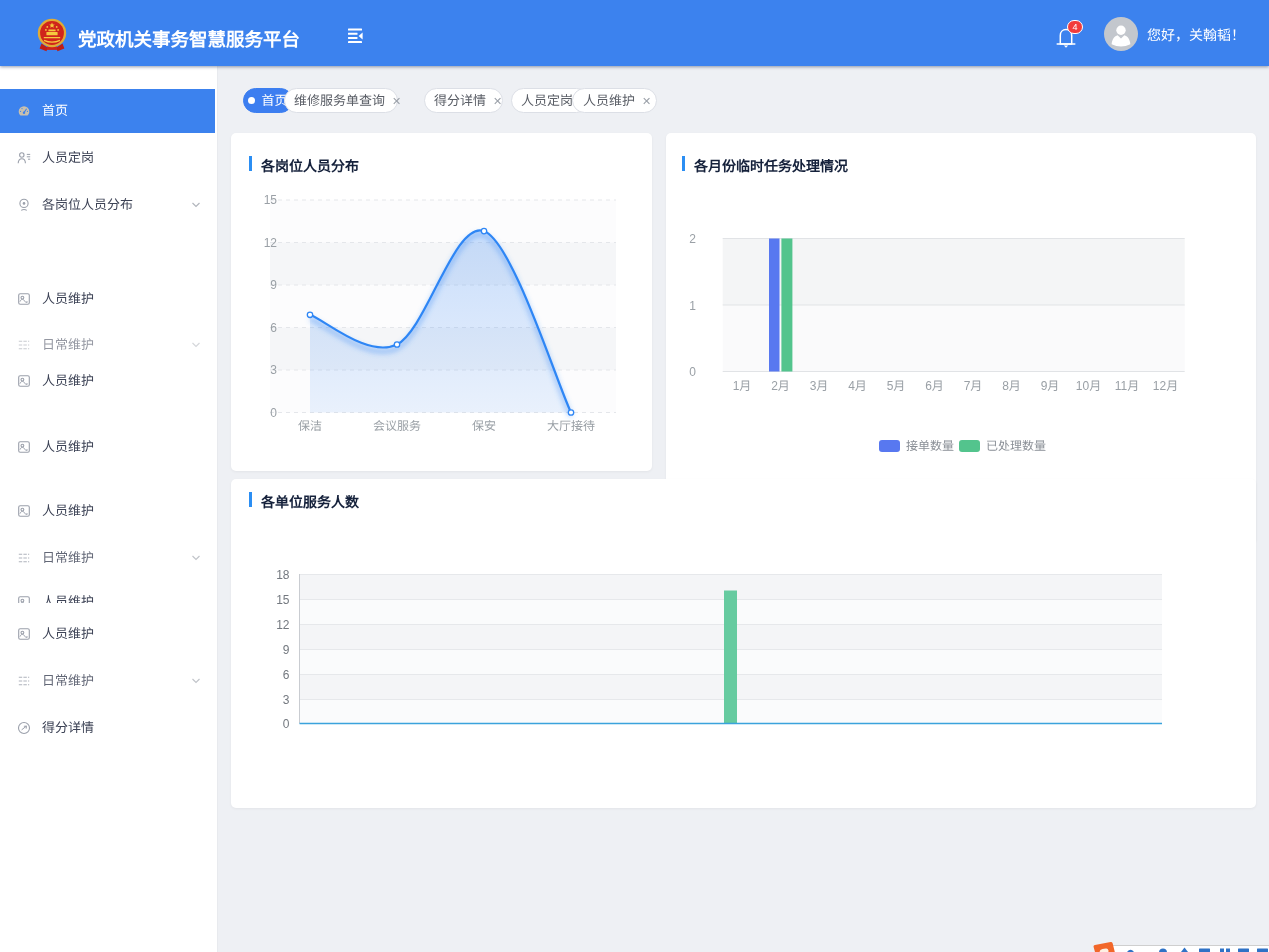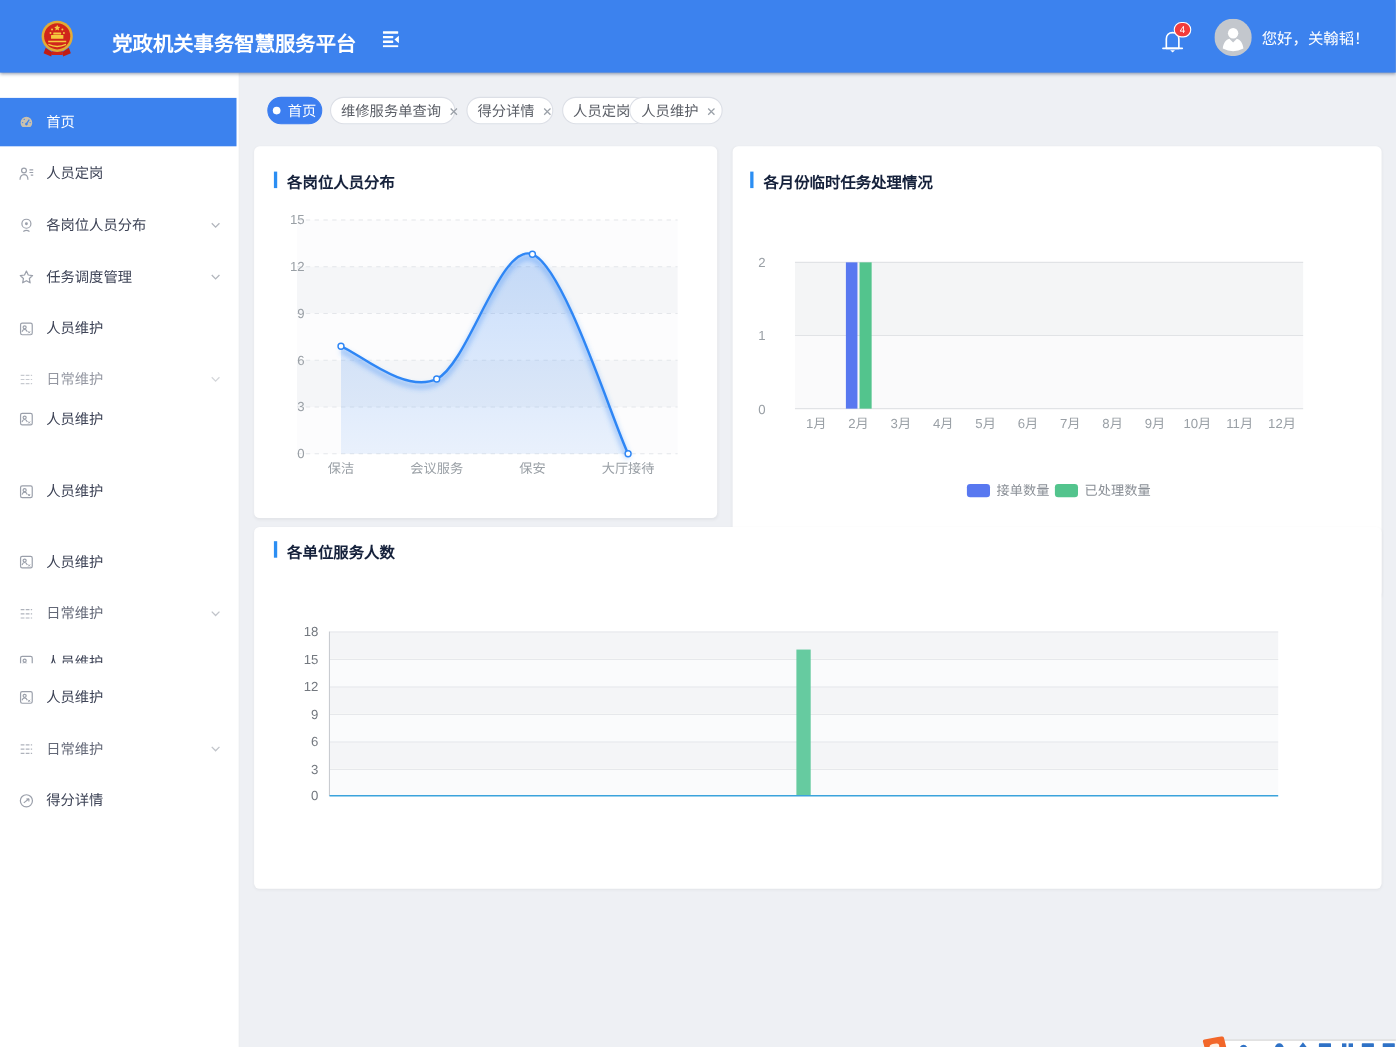--- a/index.html
+++ b/index.html
@@ -2,21 +2,21 @@
 <html lang="zh-CN"><head>
 <meta charset="UTF-8">
 <title>党政机关事务智慧服务平台</title>
 <style>
   * { margin:0; padding:0; box-sizing:border-box; }
   html,body { width:1269px; height:952px; overflow:hidden; }
   body { font-family:"Liberation Sans", sans-serif; background:#eef0f4; position:relative; }
   .abs { position:absolute; }
   
   #header { position:absolute; left:0; top:0; width:1269px; height:66px; background:#3c82ee; box-shadow:0 1px 3px rgba(20,40,80,.45); z-index:10; }
-  #htitle { position:absolute; left:78px; top:25px; font-size:18.5px; font-weight:bold; color:#fff; white-space:nowrap;margin-left:24px; }
+  #htitle { position:absolute; left:78px; top:25px; font-size:18.5px; font-weight:bold; color:#fff; white-space:nowrap; }
   #greet { position:absolute; right:24px; top:24px; font-size:14px; color:#fff; white-space:nowrap;margin-left:12px; }
   
   #aside { position:absolute; left:0; top:66px; width:218px; height:886px; background:#fff; border-right:1px solid #e8eaee; z-index:5; }
   .mi { position:absolute; left:0; width:215px; height:40px; }
   .mi .ic { position:absolute; left:17px; top:50%; margin-top:-7px; width:14px; height:14px; }
   .mi .tx { position:absolute; left:42px; top:50%; margin-top:-9px; font-size:13px; color:#3d4356; line-height:18px; white-space:nowrap; }
   .mi .ar { position:absolute; right:14px; top:50%; margin-top:-4px; width:10px; height:8px; }
   .mi.active { background:#3c82ee; height:44px; width:215px; }
   .mi.active .tx { color:#fff; }
   
@@ -109,29 +109,20 @@
         <circle cx="7" cy="5.4" r="4.1"></circle>
         <circle cx="7" cy="5.4" r="1.3" fill="#9ba0ab" stroke="none"></circle>
         <path d="M4.2,12.4 c1.8,-1.2 3.8,-1.2 5.6,0"></path>
       </svg>
     <div class="tx">各岗位人员分布</div>
     <svg class="ar" viewBox="0 0 10 8">
         <path d="M1.5,2 L5,5.5 L8.5,2" fill="none" stroke="#b2b6bd" stroke-width="1.2"></path>
       </svg>
   </div>
 
-  <div class="mi" style="top:166px;">
-    <svg class="ic" viewBox="0 0 14 14">
-        <path d="M7,1.4 l1.7,3.6 3.9,.5 -2.9,2.7 .7,3.9 -3.4,-1.9 -3.4,1.9 .7,-3.9 -2.9,-2.7 3.9,-.5 Z" fill="none" stroke="#9ba0ab" stroke-width="1.1" stroke-linejoin="round"></path>
-      </svg>
-    <div class="tx">任务调度管理</div>
-    <svg class="ar" viewBox="0 0 10 8">
-        <path d="M1.5,2 L5,5.5 L8.5,2" fill="none" stroke="#b2b6bd" stroke-width="1.2"></path>
-      </svg>
-  </div>
 
   <div class="mi" style="top:213px;">
     <svg class="ic" viewBox="0 0 14 14" fill="none" stroke="#9ba0ab" stroke-width="1.1">
         <rect x="1.7" y="1.7" width="10.6" height="10.6" rx="1.5"></rect>
         <circle cx="5.4" cy="5.6" r="1.4"></circle>
         <path d="M3,9.6 c.5,-1.5 1.3,-2.2 2.4,-2.2 s1.9,.7 2.4,2.2" stroke-width="1"></path>
         <path d="M8.6,9.2 l1.8,1.8 M10.4,9.2 l-1.8,1.8" stroke-width=".9"></path>
       </svg>
     <div class="tx">人员维护</div>
   </div>
@@ -220,21 +211,21 @@
   <div class="mi" style="top:642px;">
     <svg class="ic" viewBox="0 0 14 14" fill="none" stroke="#9ba0ab" stroke-width="1.1">
         <circle cx="7" cy="7" r="5.5"></circle>
         <path d="M4.6,8.9 L9.4,5.1 M9.4,5.1 l-2.5,.2 M9.4,5.1 l-.2,2.5" stroke-width="1"></path>
       </svg>
     <div class="tx">得分详情</div>
   </div>
 </div>
 
 <div class="chip first" style="left:243px;width:50px;text-align:center;"><span class="dot"></span>首页</div>
-<div class="chip" style="left:300px;width:114px;padding-left:9px;">维修服务单查询<span class="x">✕</span></div>
+<div class="chip" style="left:284px;width:114px;padding-left:9px;">维修服务单查询<span class="x">✕</span></div>
 <div class="chip" style="left:424px;width:79px;padding-left:9px;">得分详情<span class="x">✕</span></div>
 <div class="chip" style="left:511px;width:78px;padding-left:9px;">人员定岗<span class="x">✕</span></div>
 <div class="chip" style="left:572px;width:85px;padding-left:10px;">人员维护<span class="x">✕</span></div>
 
 <div class="card" id="card1" style="left:231px;top:133px;width:421px;height:338px;">
   <div class="ctitle">
       <div class="bar"></div>
       <div class="t">各岗位人员分布</div>
     </div>
   <svg id="chart1" width="421" height="338" viewBox="0 0 421 338" style="position:absolute;left:0;top:0">

